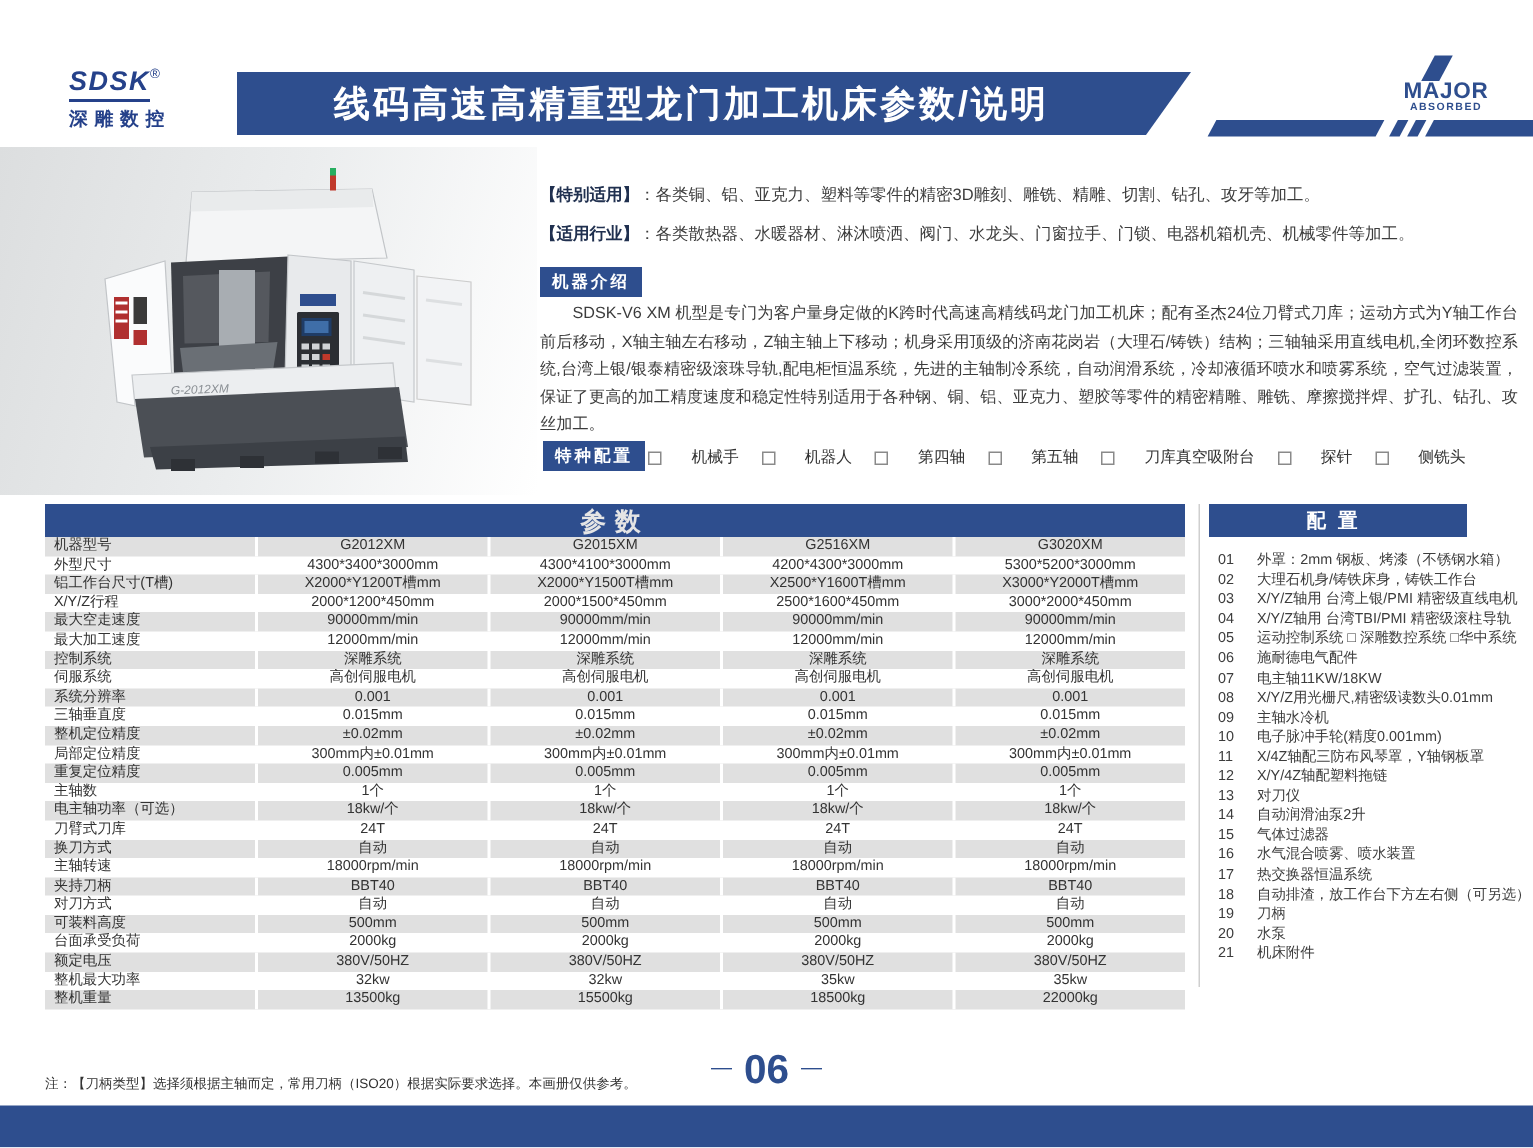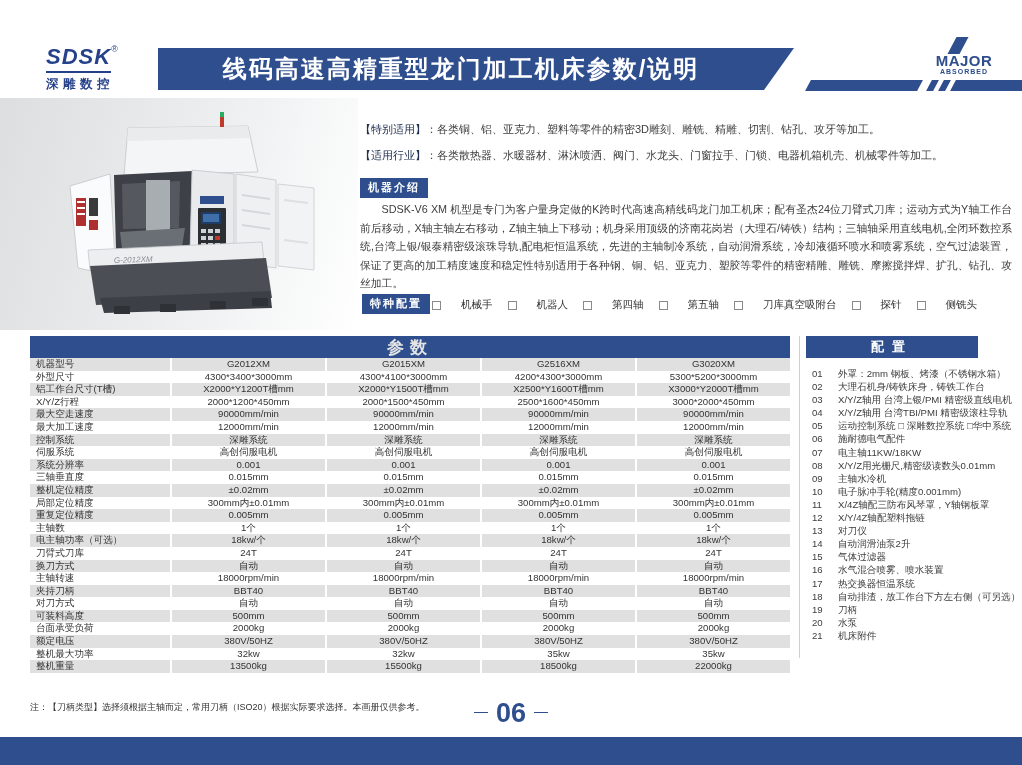--- a/index.html
+++ b/index.html
@@ -1,21 +1,21 @@
 <!DOCTYPE html>
 <html><head>
 <meta charset="utf-8">
 <style>
   * { margin:0; padding:0; box-sizing:border-box; }
   body { font-family:"Liberation Sans","DejaVu Sans",sans-serif; background:#fff; }
   .page { position:relative; width:1022px; height:765px; background:#ffffff; overflow:hidden; }
 
   
   .logo { position:absolute; left:46px; top:44px; color:#25418a; }
-  .logo .brand { font-size:22px; font-weight:800; font-style:italic; letter-spacing:1px;
+  .logo .brand { font-size:18px; font-weight:800; font-style:italic; letter-spacing:1px;
                  border-bottom:2px solid #25418a; padding-bottom:1px; display:inline-block; }
   .logo .reg { font-size:9px; vertical-align:top; font-style:normal; }
   .logo .sub { font-size:12.5px; font-weight:bold; letter-spacing:4.5px; margin-top:3px; }
 
   .title-bar { position:absolute; left:158px; top:48px; width:636px; height:42px; background:#2e4e8e;
                clip-path:polygon(0 0,100% 0,calc(100% - 30px) 100%,0 100%);
                display:flex; align-items:center; justify-content:center; }
   .title-bar .t { color:#fff; font-size:24px; font-weight:bold; letter-spacing:2px; padding-right:30px; }
 
   .badge-slash { position:absolute; background:#2e4e8e; transform:skewX(-28deg); }
@@ -23,21 +23,21 @@
   .major .l1 { font-size:15px; font-weight:800; letter-spacing:.5px; line-height:15px; }
   .major .l2 { font-size:7px; font-weight:800; letter-spacing:1px; line-height:8px; }
 
   
   .img-backdrop { position:absolute; left:0; top:98px; width:358px; height:232px;
                   background:linear-gradient(105deg,#dcdedf 0%,#ebedee 50%,#ffffff 100%); }
   .machine-svg { position:absolute; left:30px; top:100px; }
 
   
   .intro-line { position:absolute; left:360px; font-size:11px; color:#3c3c3c; }
-  .intro-line .lab { font-weight:normal; color:#20304f; }
+  .intro-line .lab { font-weight:bold; color:#20304f; }
 
   .sec-badge { position:absolute; background:#2e4e8e; color:#fff; font-weight:bold;
                font-size:11px; letter-spacing:2px; padding:2px 8px 3px; }
   .para { position:absolute; left:360px; top:200px; width:652px; font-size:10.8px;
           line-height:18.5px; color:#3c3c3c; text-align:justify; text-indent:2em; }
 
   .options { position:absolute; left:432px; top:298px; display:flex; gap:15px; align-items:center; }
   .opt { display:flex; align-items:center; gap:20px; font-size:10.5px; color:#333; }
   .cbox { width:9px; height:9px; border:1px solid #8a8a8a; background:#fff; flex:none; }
 
@@ -55,21 +55,21 @@
   .vdivider { position:absolute; left:799px; top:336px; width:1px; height:322px; background:#cfcfcf; }
   .config-header { position:absolute; left:806px; top:336px; width:172px; height:22px; background:#2e4e8e;
                    color:#fff; font-weight:bold; font-size:13px; letter-spacing:8px;
                    display:flex; align-items:center; justify-content:center; }
   .config-list { position:absolute; left:812px; top:367px; width:208px; }
   .cfg-item { display:flex; height:13.1px; font-size:9.6px; line-height:13.1px; color:#3c3c3c;
               white-space:nowrap; overflow:hidden; }
   .cfg-num { width:26px; flex:none; }
 
   
-  .note { position:absolute; left:30px; top:701px; font-size:9px; color:#333; }
+  .note { position:absolute; left:30px; top:716px; font-size:9px; color:#333; }
   .pageno { position:absolute; left:0; top:698px; width:1022px; text-align:center; color:#2e4e8e; }
   .pageno .dash { font-size:14px; vertical-align:6px; letter-spacing:0; padding:0 8px; }
   .pageno .num { font-size:27px; font-weight:800; }
   .bottom-bar { position:absolute; left:0; top:737px; width:1022px; height:28px; background:#2e4e8e; }
 </style>
 </head>
 <body>
 
 <div class="page">
 

